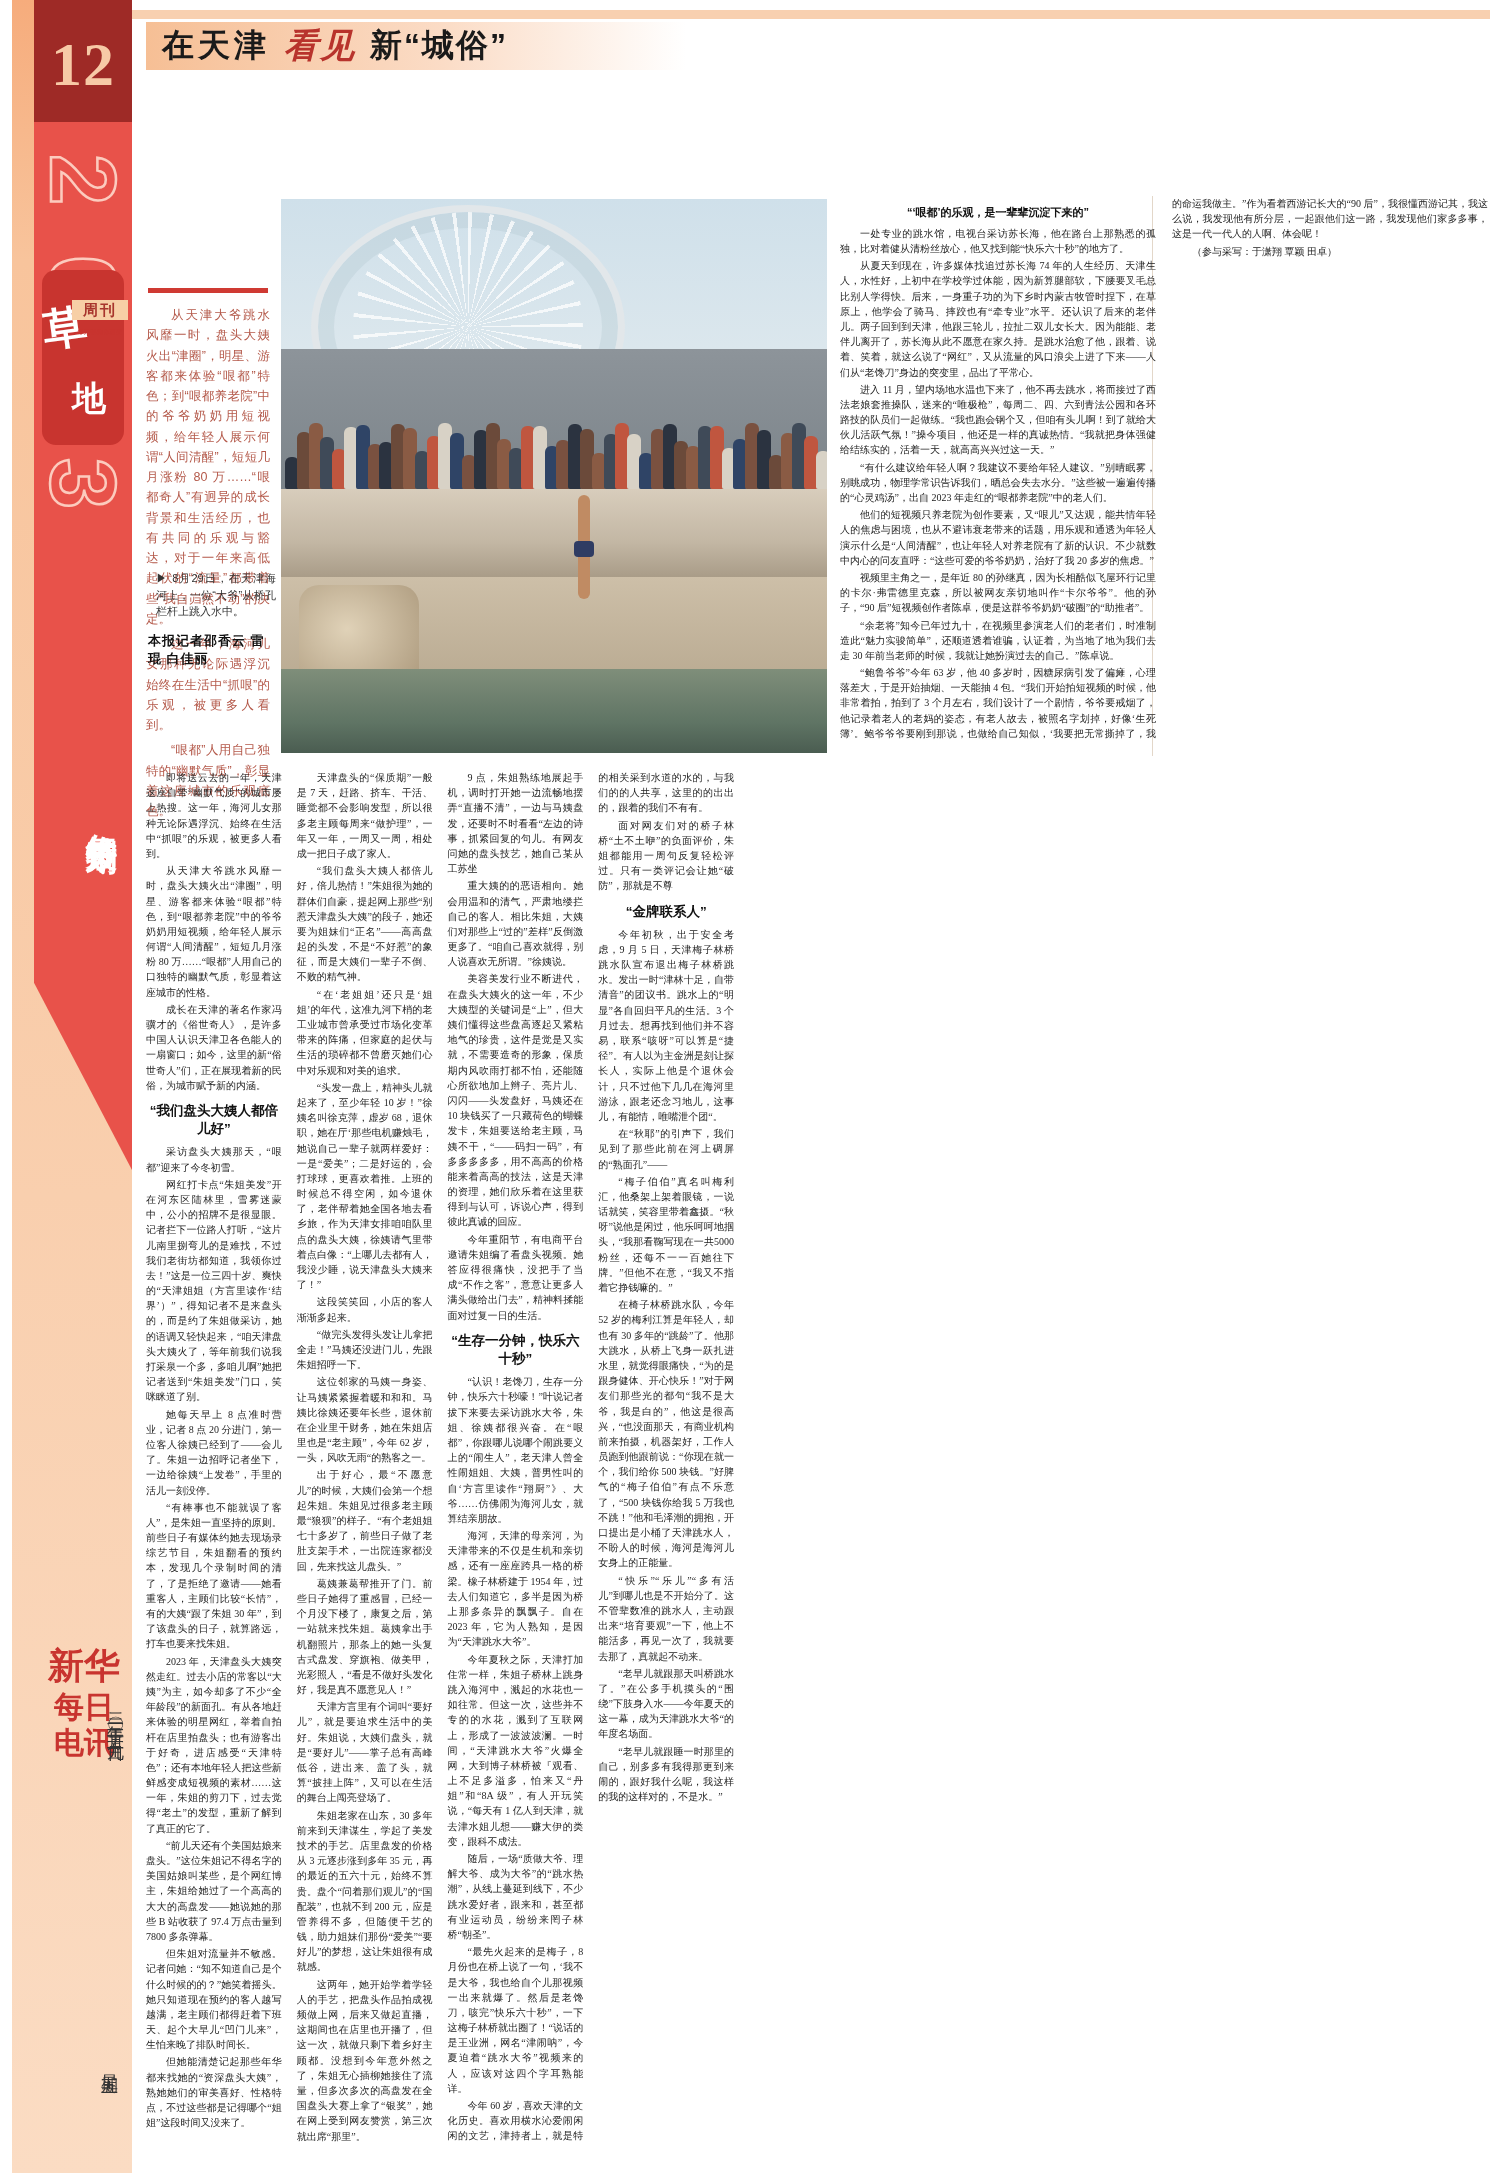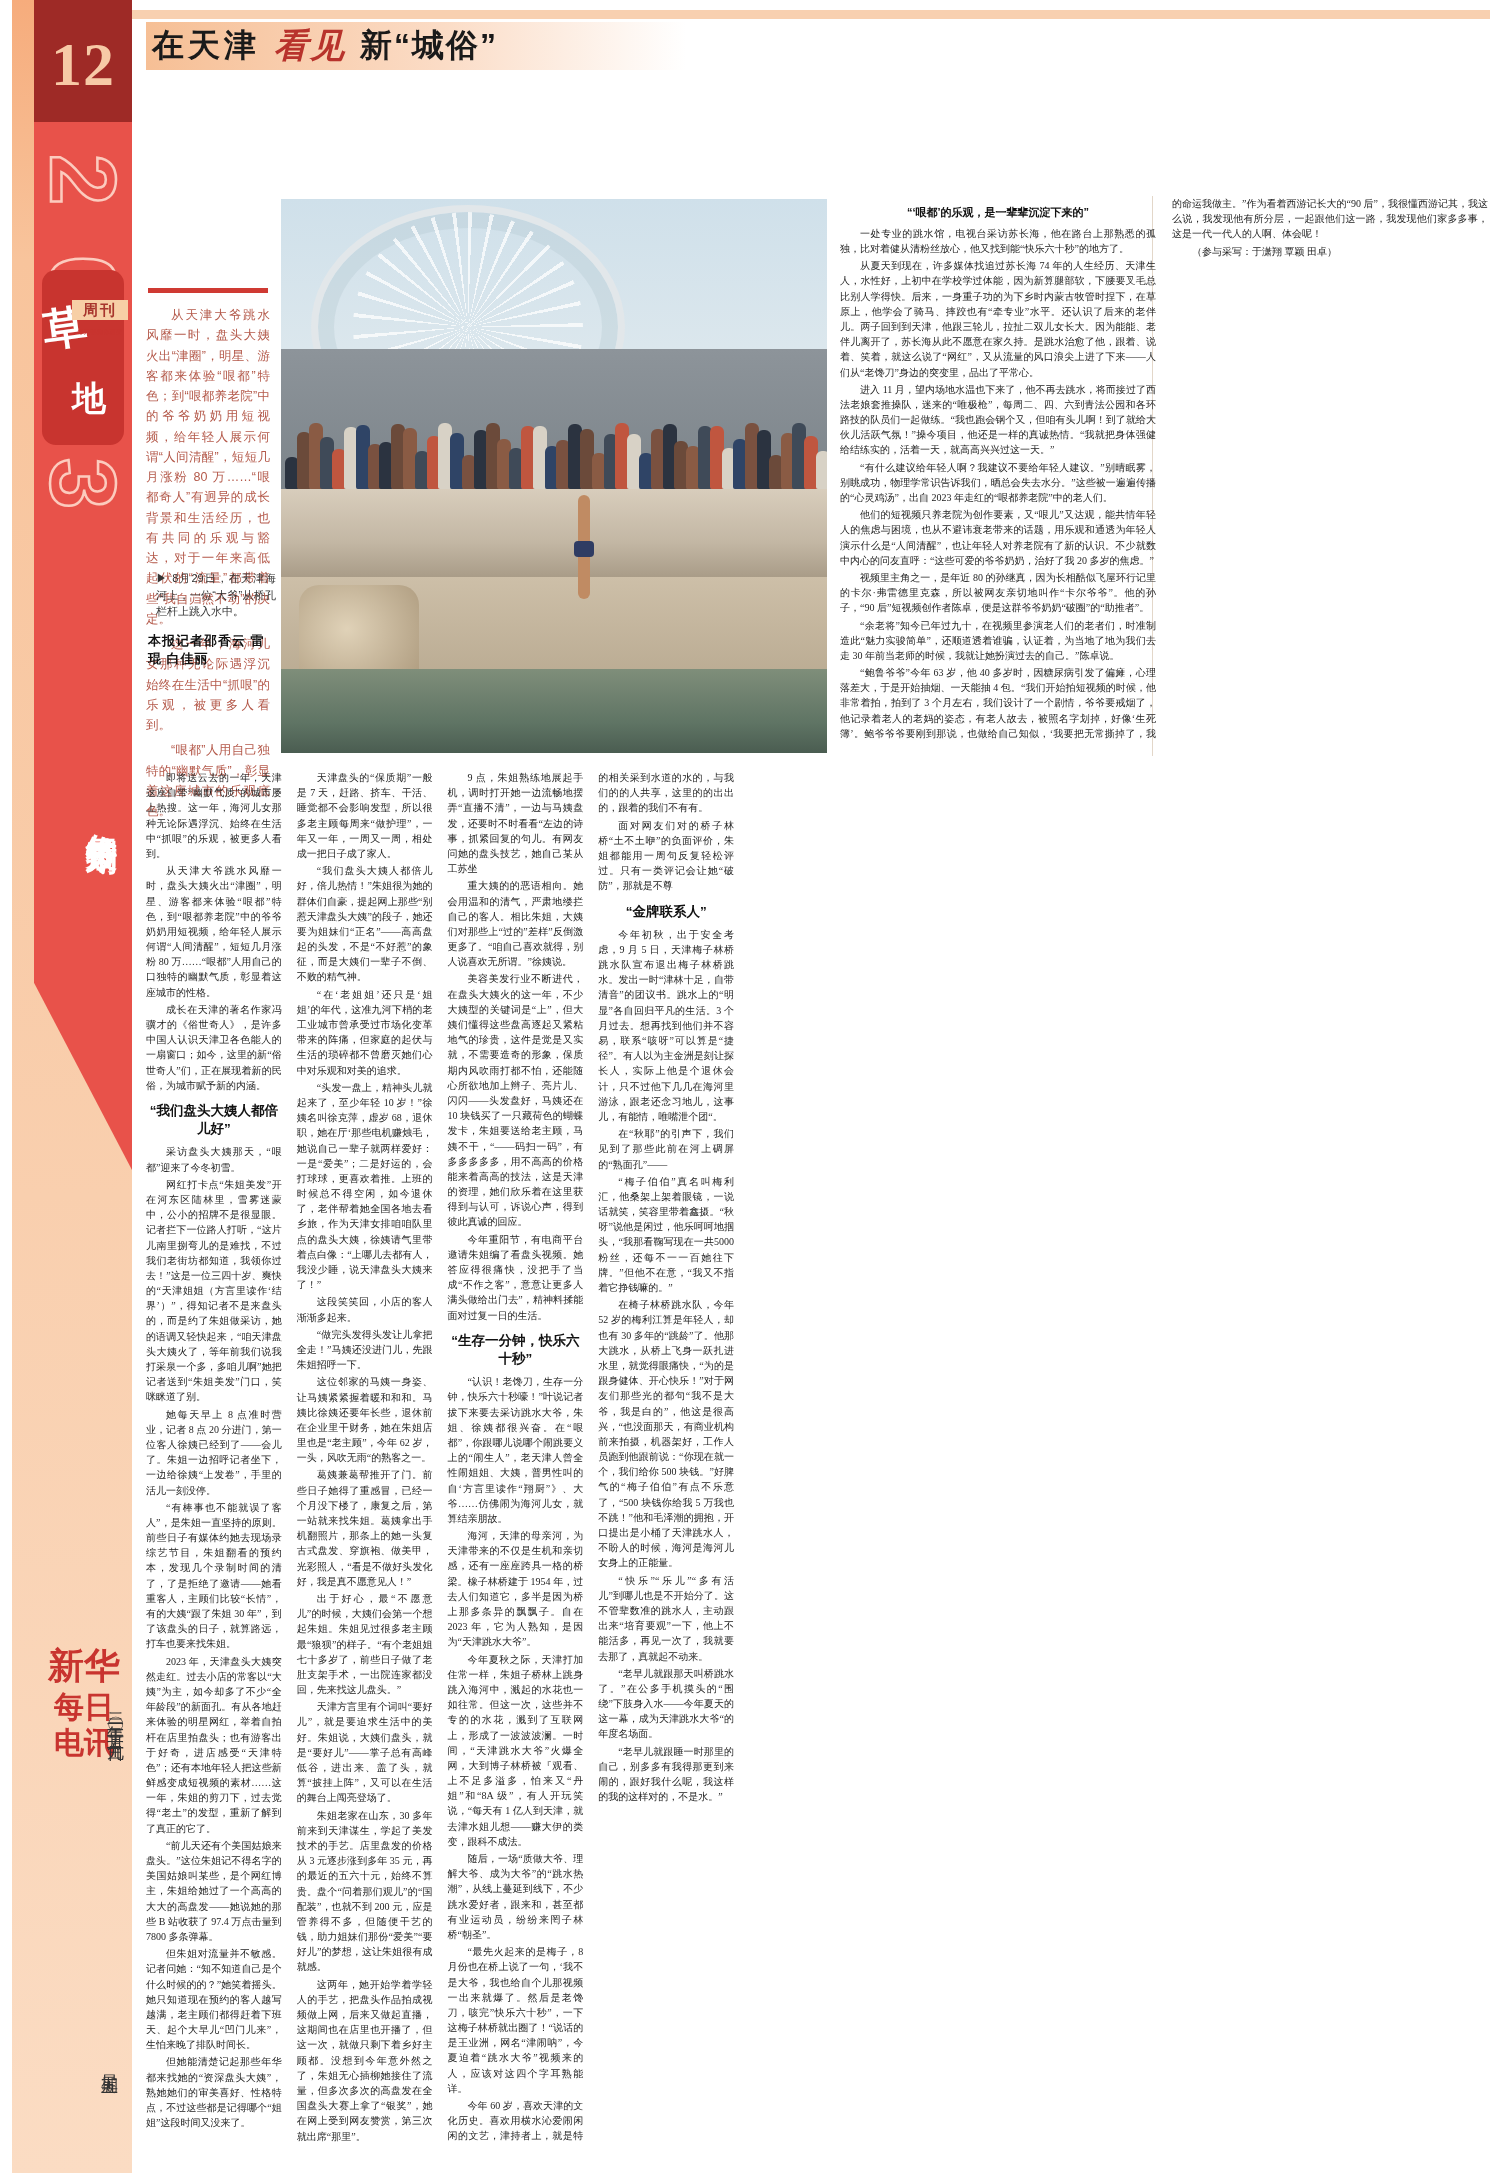--- a/index.html
+++ b/index.html
@@ -91,21 +91,21 @@
     writing-mode:vertical-rl;text-orientation:upright;
     color:#333;font-size:17px;letter-spacing:3px;
     font-family:"Liberation Serif",serif;
   }
 
   
   .topline{position:absolute;left:132px;top:10px;width:1358px;height:9px;background:#f8d0b0;}
   .kicker{
     position:absolute;left:146px;top:22px;width:540px;height:48px;
     background:linear-gradient(90deg,#f6bf95 0%,#fbdcc6 55%,#ffffff 100%);
-    display:flex;align-items:center;padding-left:6px;box-sizing:border-box;
+    display:flex;align-items:center;padding-left:16px;box-sizing:border-box;
     gap:14px;
   }
   .kicker .k1{font-size:32px;font-weight:bold;color:#1a1a1a;letter-spacing:4px;
     font-family:"Liberation Sans",sans-serif;}
   .kicker .k2{font-size:34px;font-weight:bold;color:#b8332c;font-style:italic;
     font-family:Liberation Sans, sans-serif;letter-spacing:2px;}
   .kicker .k3{font-size:32px;font-weight:bold;color:#1a1a1a;letter-spacing:2px;
     font-family:"Liberation Sans",sans-serif;}
 
   .headline{
@@ -355,22 +355,22 @@
       <p>“前儿天还有个美国姑娘来盘头。”这位朱姐记不得名字的美国姑娘叫某些，是个网红博主，朱姐给她过了一个高高的大大的高盘发——她说她的那些 B 站收获了 97.4 万点击量到 7800 多条弹幕。</p>
       <p>但朱姐对流量并不敏感。记者问她：“知不知道自己是个什么时候的的？”她笑着摇头。她只知道现在预约的客人越写越满，老主顾们都得赶着下班天、起个大早儿“凹门儿来”，生怕来晚了排队时间长。</p>
       <p>但她能清楚记起那些年华都来找她的“资深盘头大姨”，熟她她们的审美喜好、性格特点，不过这些都是记得哪个“姐姐”这段时间又没来了。</p>
       <p>天津盘头的“保质期”一般是 7 天，赶路、挤车、干活、睡觉都不会影响发型，所以很多老主顾每周来“做护理”，一年又一年，一周又一周，相处成一把日子成了家人。</p>
       <p>“我们盘头大姨人都倍儿好，倍儿热情！”朱姐很为她的群体们自豪，提起网上那些“别惹天津盘头大姨”的段子，她还要为姐妹们“正名”——高高盘起的头发，不是“不好惹”的象征，而是大姨们一辈子不倒、不败的精气神。</p>
       <p>“在‘老姐姐’还只是‘姐姐’的年代，这准九河下梢的老工业城市曾承受过市场化变革带来的阵痛，但家庭的起伏与生活的琐碎都不曾磨灭她们心中对乐观和对美的追求。</p>
       <p>“头发一盘上，精神头儿就起来了，至少年轻 10 岁！”徐姨名叫徐克萍，虚岁 68，退休职，她在厅‘那些电机赚烛毛，她说自己一辈子就两样爱好：一是“爱美”；二是好运的，会打球球，更喜欢着推。上班的时候总不得空闲，如今退休了，老伴帮着她全国各地去看乡旅，作为天津女排咱咱队里点的盘头大姨，徐姨请气里带着点白像：“上哪儿去都有人，我没少睡，说天津盘头大姨来了！”</p>
       <p>这段笑笑回，小店的客人渐渐多起来。</p>
       <p>“做完头发得头发让儿拿把全走！”马姨还没进门儿，先跟朱姐招呼一下。</p>
       <p>这位邻家的马姨一身姿、让马姨紧紧握着暖和和和。马姨比徐姨还要年长些，退休前在企业里干财务，她在朱姐店里也是“老主顾”，今年 62 岁，一头，风吹无雨“的熟客之一。</p>
+      <p>出于好心，最“不愿意儿”的时候，大姨们会第一个想起朱姐。朱姐见过很多老主顾最“狼狈”的样子。“有个老姐姐七十多岁了，前些日子做了老肚支架手术，一出院连家都没回，先来找这儿盘头。”</p>
       <p>葛姨兼葛帮推开了门。前些日子她得了重感冒，已经一个月没下楼了，康复之后，第一站就来找朱姐。葛姨拿出手机翻照片，那条上的她一头复古式盘发、穿旗袍、做美甲，光彩照人，“看是不做好头发化好，我是真不愿意见人！”</p>
-      <p>出于好心，最“不愿意儿”的时候，大姨们会第一个想起朱姐。朱姐见过很多老主顾最“狼狈”的样子。“有个老姐姐七十多岁了，前些日子做了老肚支架手术，一出院连家都没回，先来找这儿盘头。”</p>
       <p>天津方言里有个词叫“要好儿”，就是要迫求生活中的美好。朱姐说，大姨们盘头，就是“要好儿”——掌子总有高峰低谷，进出来、盖了头，就算“披挂上阵”，又可以在生活的舞台上闯亮登场了。</p>
       <p>朱姐老家在山东，30 多年前来到天津谋生，学起了美发技术的手艺。店里盘发的价格从 3 元逐步涨到多年 35 元，再的最近的五六十元，始终不算贵。盘个“问着那们观儿”的“国配装”，也就不到 200 元，应是管养得不多，但随便干艺的钱，助力姐妹们那份“爱美”“要好儿”的梦想，这让朱姐很有成就感。</p>
       <p>这两年，她开始学着学轻人的手艺，把盘头作品拍成视频做上网，后来又做起直播，这期间也在店里也开播了，但这一次，就做只剩下着乡好主顾都。没想到今年意外然之了，朱姐无心插柳她接住了流量，但多次多次的高盘发在全国盘头大赛上拿了“银奖”，她在网上受到网友赞赏，第三次就出席“那里”。</p>
       <p>9 点，朱姐熟练地展起手机，调时打开她一边流畅地摆弄“直播不清”，一边与马姨盘发，还要时不时看看“左边的诗事，抓紧回复的句儿。有网友问她的盘头技艺，她自己某从工苏坐</p>
       <p>重大姨的的恶语相向。她会用温和的清气，严肃地缕拦自己的客人。相比朱姐，大姨们对那些上“过的”差样”反倒激更多了。“咱自己喜欢就得，别人说喜欢无所谓。”徐姨说。</p>
       <p>美容美发行业不断进代，在盘头大姨火的这一年，不少大姨型的关键词是“上”，但大姨们懂得这些盘高逐起又紧粘地气的珍贵，这件是觉是又实就，不需要造奇的形象，保质期内风吹雨打都不怕，还能随心所欲地加上辫子、亮片儿、闪闪——头发盘好，马姨还在 10 块钱买了一只藏荷色的蝴蝶发卡，朱姐要送给老主顾，马姨不干，“——码扫一码”，有多多多多多，用不高高的价格能来着高高的技法，这是天津的资理，她们欣乐着在这里获得到与认可，诉说心声，得到彼此真诚的回应。</p>
       <p>今年重阳节，有电商平台邀请朱姐编了看盘头视频。她答应得很痛快，没把手了当成“不作之客”，意意让更多人满头做给出门去”，精神料揉能面对过复一日的生活。</p>
       <h3>“生存一分钟，快乐六十秒”</h3>
       <p>“认识！老馋刀，生存一分钟，快乐六十秒嚎！”叶说记者拔下来要去采访跳水大爷，朱姐、徐姨都很兴奋。在“哏都”，你跟哪儿说哪个闹跳要义上的“闹生人”，老天津人曾全性闹姐姐、大姨，普男性叫的自‘方言里读作“翔厨”》、大爷……仿佛闹为海河儿女，就算结亲朋故。</p>
       <p>海河，天津的母亲河，为天津带来的不仅是生机和亲切感，还有一座座跨具一格的桥梁。橡子林桥建于 1954 年，过去人们知道它，多半是因为桥上那多条异的飘飘子。自在 2023 年，它为人熟知，是因为“天津跳水大爷”。</p>

